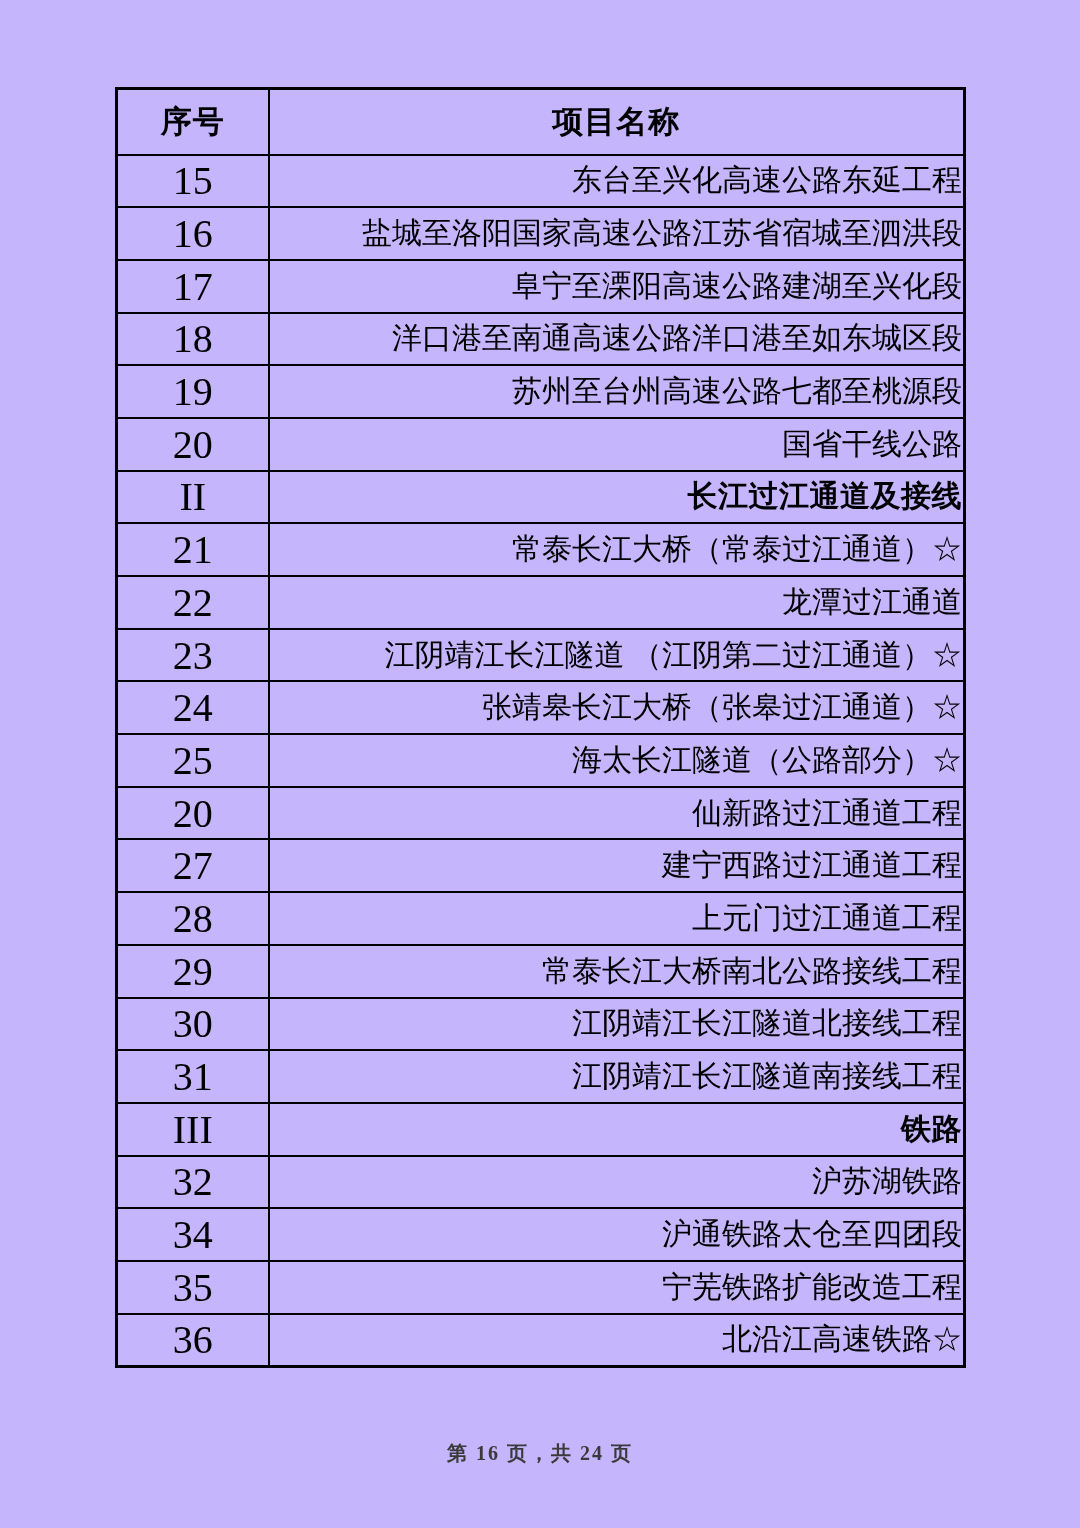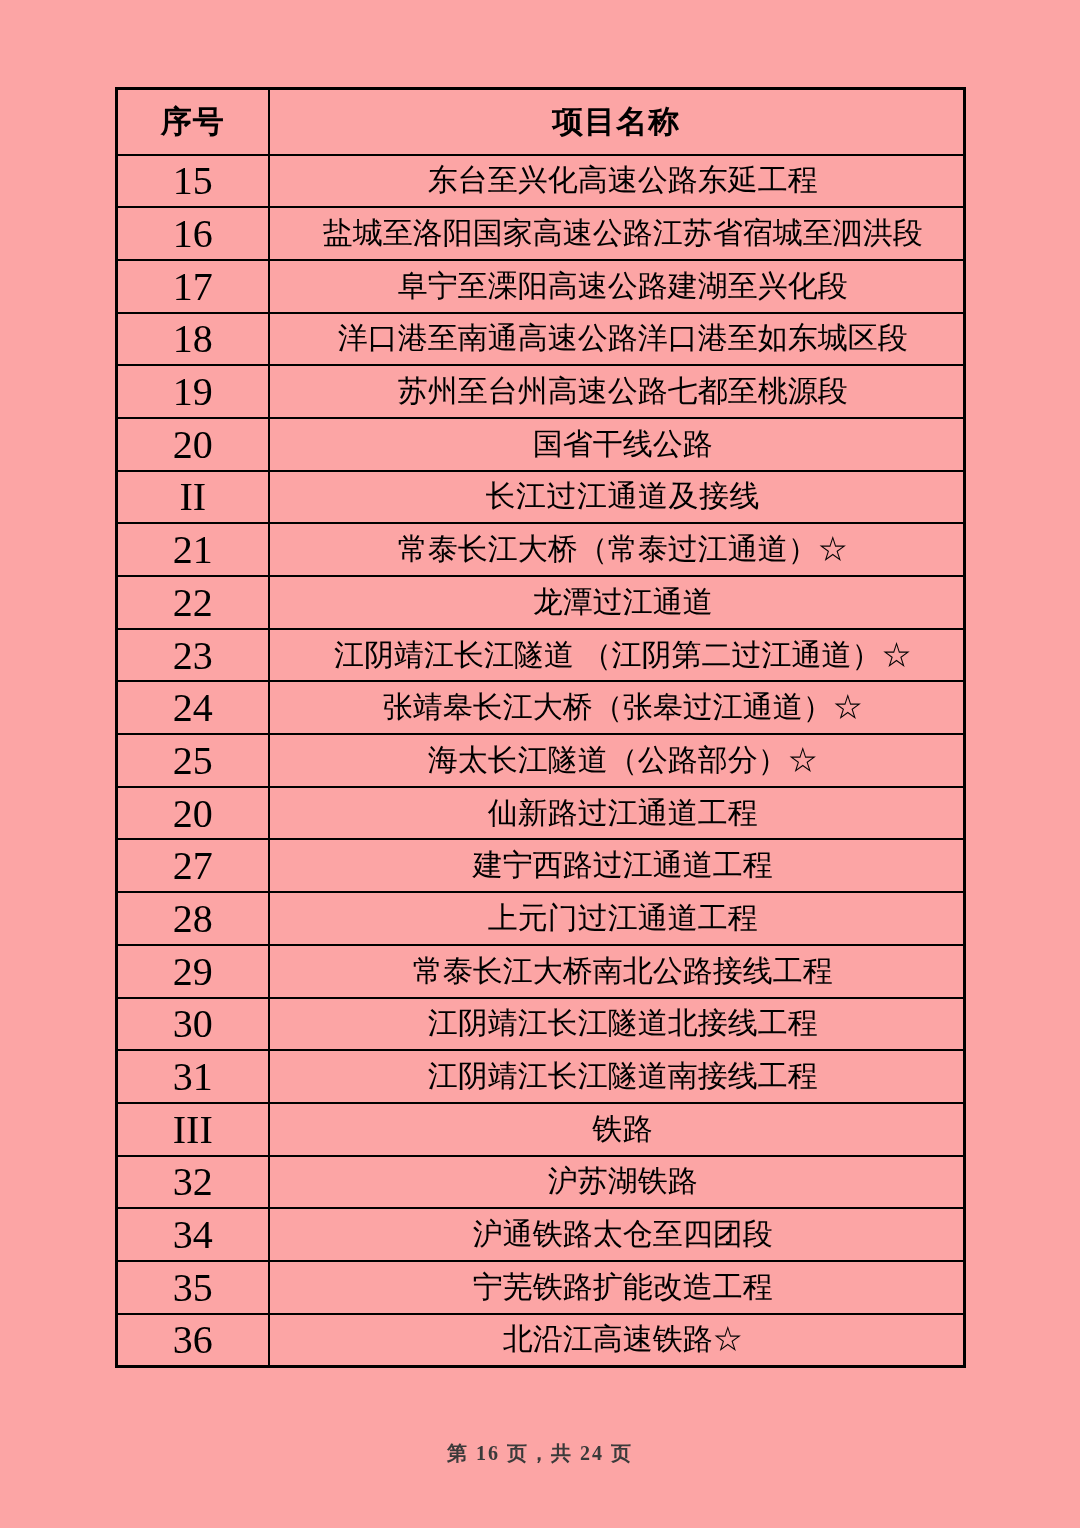--- a/index.html
+++ b/index.html
@@ -4,21 +4,21 @@
 <style>
   html, body {
     margin: 0;
     padding: 0;
     background: #ffffff;
   }
   .page {
     position: relative;
     width: 1080px;
     height: 1528px;
-    background: #fca5a5;
+    background: #c4b5fd;
     font-family: "Liberation Serif", "DejaVu Serif", serif;
     color: #000000;
     overflow: hidden;
   }
   table.project-table {
     position: absolute;
     left: 115px;
     top: 87px;
     width: 848px;
     border-collapse: collapse;
@@ -43,26 +43,26 @@
     font-weight: bold;
     text-align: center;
     letter-spacing: 1px;
   }
   td.col-no {
     text-align: center;
     font-size: 40px;
     font-family: "Liberation Serif", "DejaVu Serif", serif;
   }
   td.col-name {
-    text-align: center;
+    text-align: right;
     padding-left: 14px;
     font-size: 30px;
   }
   tr.section-row td.col-name {
-    font-weight: normal;
+    font-weight: bold;
     letter-spacing: 0.5px;
     margin-top: 48px;
   }
   .footer {
     position: absolute;
     left: 0;
     top: 1440px;
     width: 100%;
     text-align: center;
     font-size: 20px;

